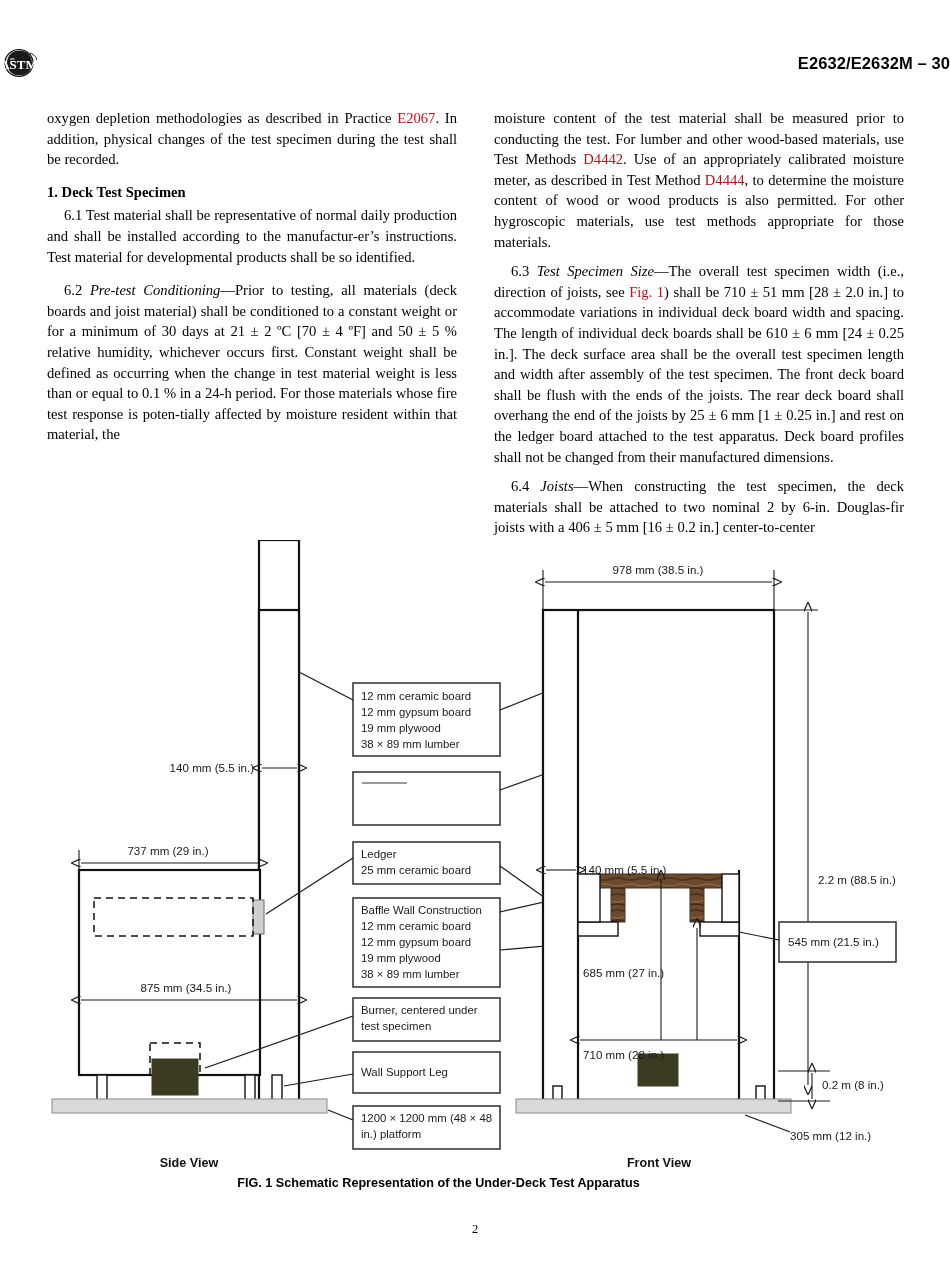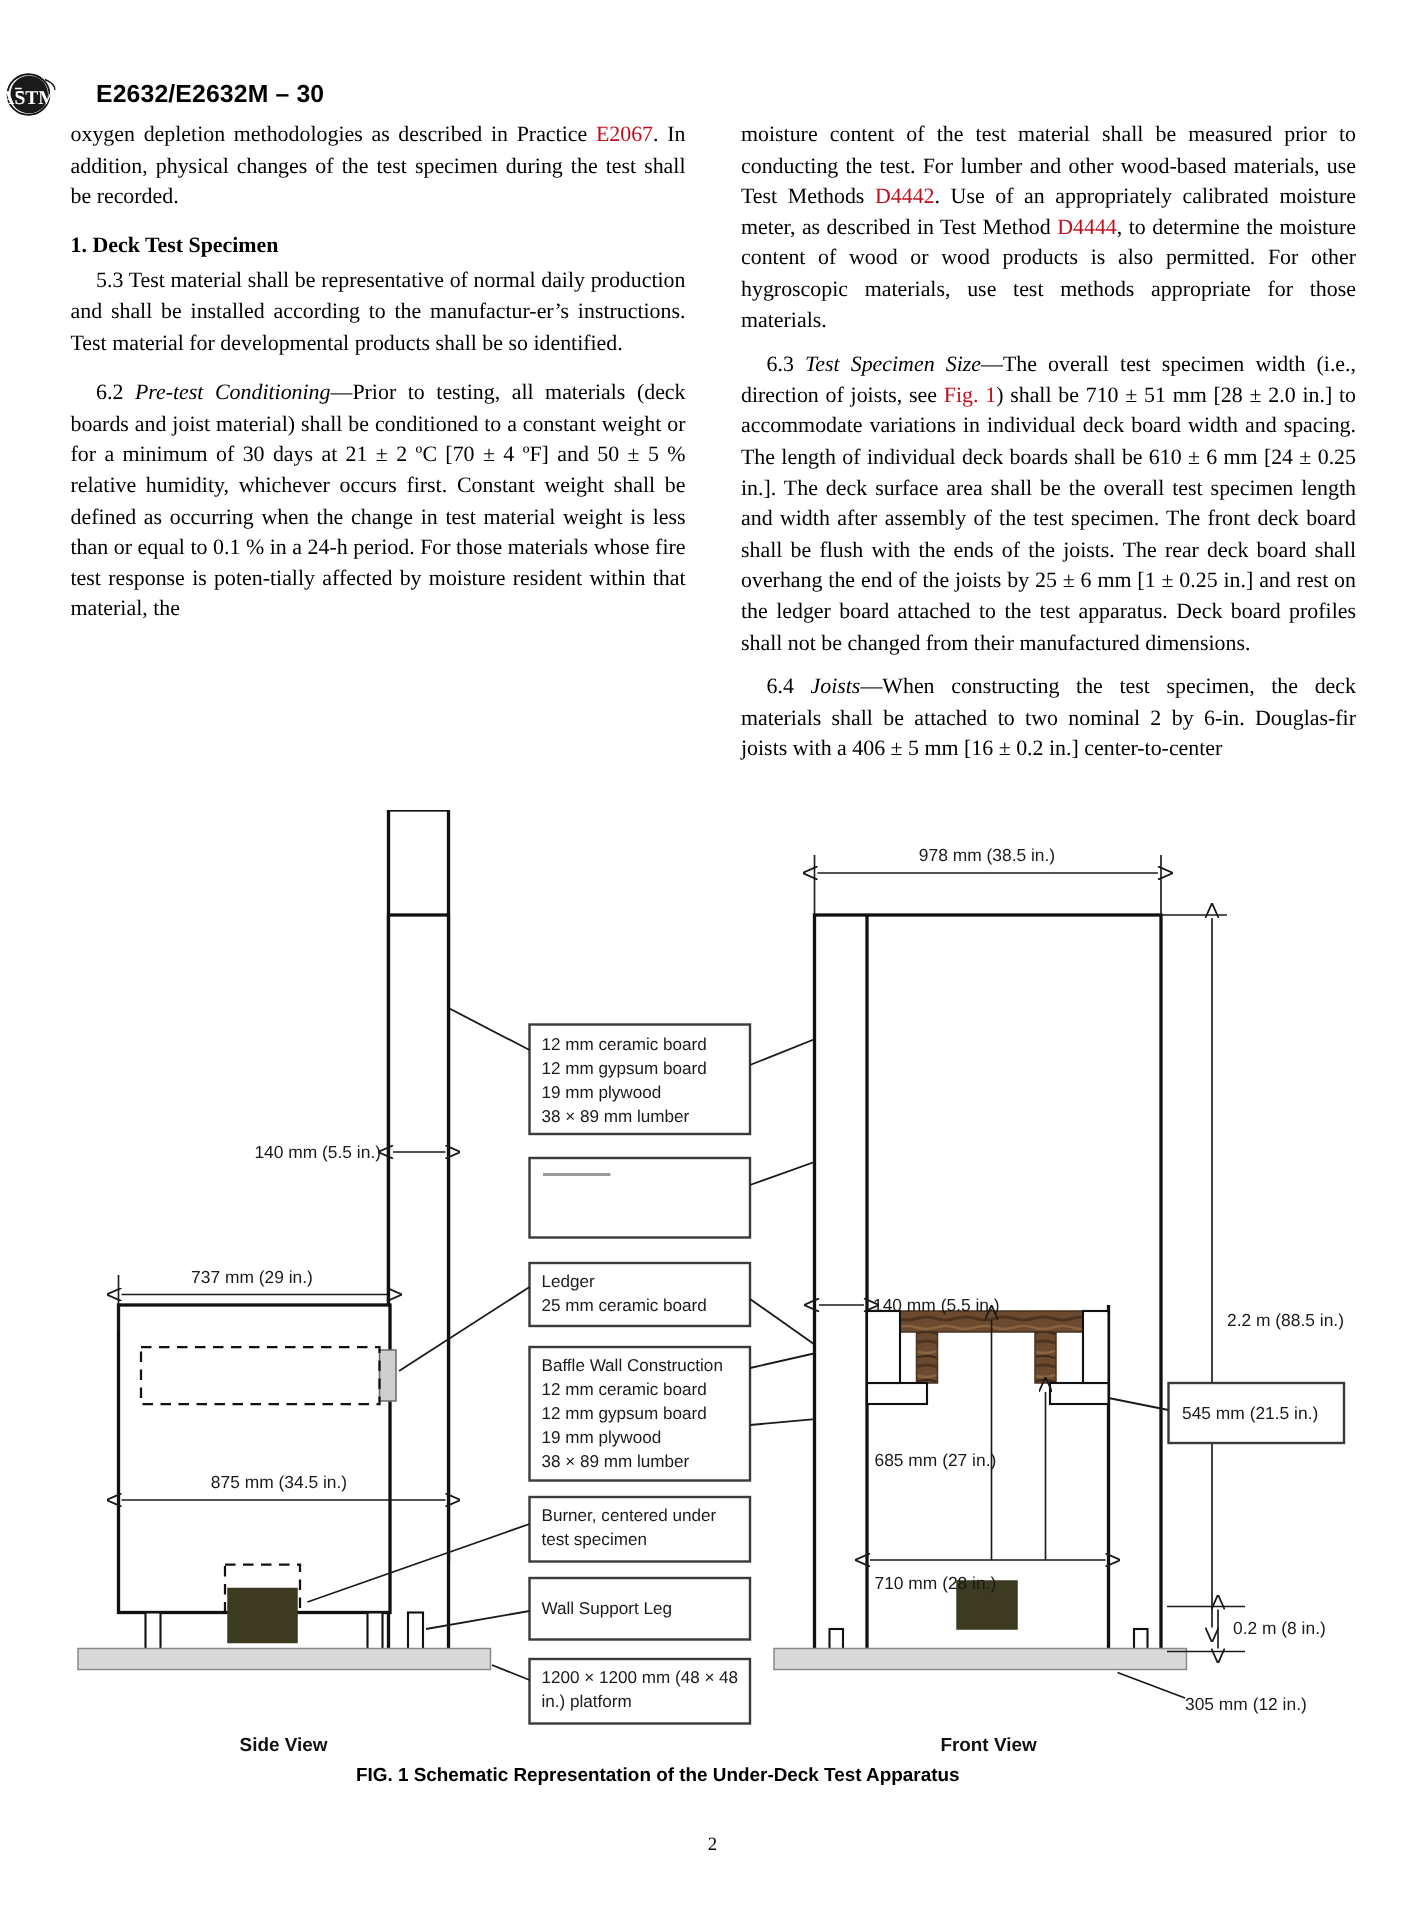--- a/index.html
+++ b/index.html
@@ -6,31 +6,31 @@
   body{
     width:950px;height:1272px;background:#ffffff;
     font-family:"Liberation Serif", serif;
     color:#000;position:relative;overflow:hidden;
   }
   .page{position:relative;width:950px;height:1272px;}
 
   
   .doc-header{
     position:absolute;top:48px;left:0;width:950px;
-    display:flex;align-items:center;justify-content:flex-start;gap:24px;
+    display:flex;align-items:center;justify-content:space-between;gap:8px;
   }
   .astm-logo{width:40px;height:30px;display:block;}
   .doc-title{
     font-family:"Liberation Sans", sans-serif;
     font-weight:bold;font-size:16.5px;letter-spacing:.1px;
   }
 
   
   .columns{
-    position:absolute;top:80px;left:47px;width:858px;
+    position:absolute;top:108px;left:47px;width:858px;
     display:flex;gap:37px;
   }
   .col{width:410px;}
   p.para{
     margin:0 0 0 0;
     font-size:14.6px;line-height:20.6px;
     text-align:justify;text-justify:inter-word;
     hyphens:manual;
   }
   p.para + p.para{margin-top:13px;}
@@ -94,21 +94,21 @@
 
   <div class="columns">
 
     <div class="col">
       <p class="para">oxygen depletion methodologies as described in Practice <span class="xref">E2067</span>. In addition, physical changes of the test specimen during the test shall be recorded.</p>
 
 
 
       <h3 class="sec">1.  Deck Test Specimen</h3>
 
-      <p class="para indent">5.3 Test material shall be representative of normal daily production and shall be installed according to the manufactur-er’s instructions. Test material for developmental products shall be so identified.</p>
+      <p class="para indent">6.1 Test material shall be representative of normal daily production and shall be installed according to the manufactur-er’s instructions. Test material for developmental products shall be so identified.</p>
 
       <p class="para indent"><span>6.2 </span><span class="ital">Pre-test Conditioning</span><span>—Prior to testing, all materials (deck boards and joist material) shall be conditioned to a constant weight or for a minimum of 30 days at 21 ± 2 ºC [70 ± 4 ºF] and 50 ± 5 % relative humidity, whichever occurs first. Constant weight shall be defined as occurring when the change in test material weight is less than or equal to 0.1 % in a 24-h period. For those materials whose fire test response is poten-tially affected by moisture resident within that material, the</span></p>
     </div>
 
     <div class="col">
       <p class="para"><span>moisture content of the test material shall be measured prior to conducting the test. For lumber and other wood-based materials, use Test Methods </span><span class="xref">D4442</span><span>. Use of an appropriately calibrated moisture meter, as described in Test Method </span><span class="xref">D4444</span><span>, to determine the moisture content of wood or wood products is also permitted. For other hygroscopic materials, use test methods appropriate for those materials.</span></p>
 
       <div class="spacer-sm"></div>
 
       <p class="para indent"><span>6.3 </span><span class="ital">Test Specimen Size</span><span>—The overall test specimen width (i.e., direction of joists, see </span><span class="xref">Fig. 1</span><span>) shall be 710 ± 51 mm [28 ± 2.0 in.] to accommodate variations in individual deck board width and spacing. The length of individual deck boards shall be 610 ± 6 mm [24 ± 0.25 in.]. The deck surface area shall be the overall test specimen length and width after assembly of the test specimen. The front deck board shall be flush with the ends of the joists. The rear deck board shall overhang the end of the joists by 25 ± 6 mm [1 ± 0.25 in.] and rest on the ledger board attached to the test apparatus. Deck board profiles shall not be changed from their manufactured dimensions.</span></p>

